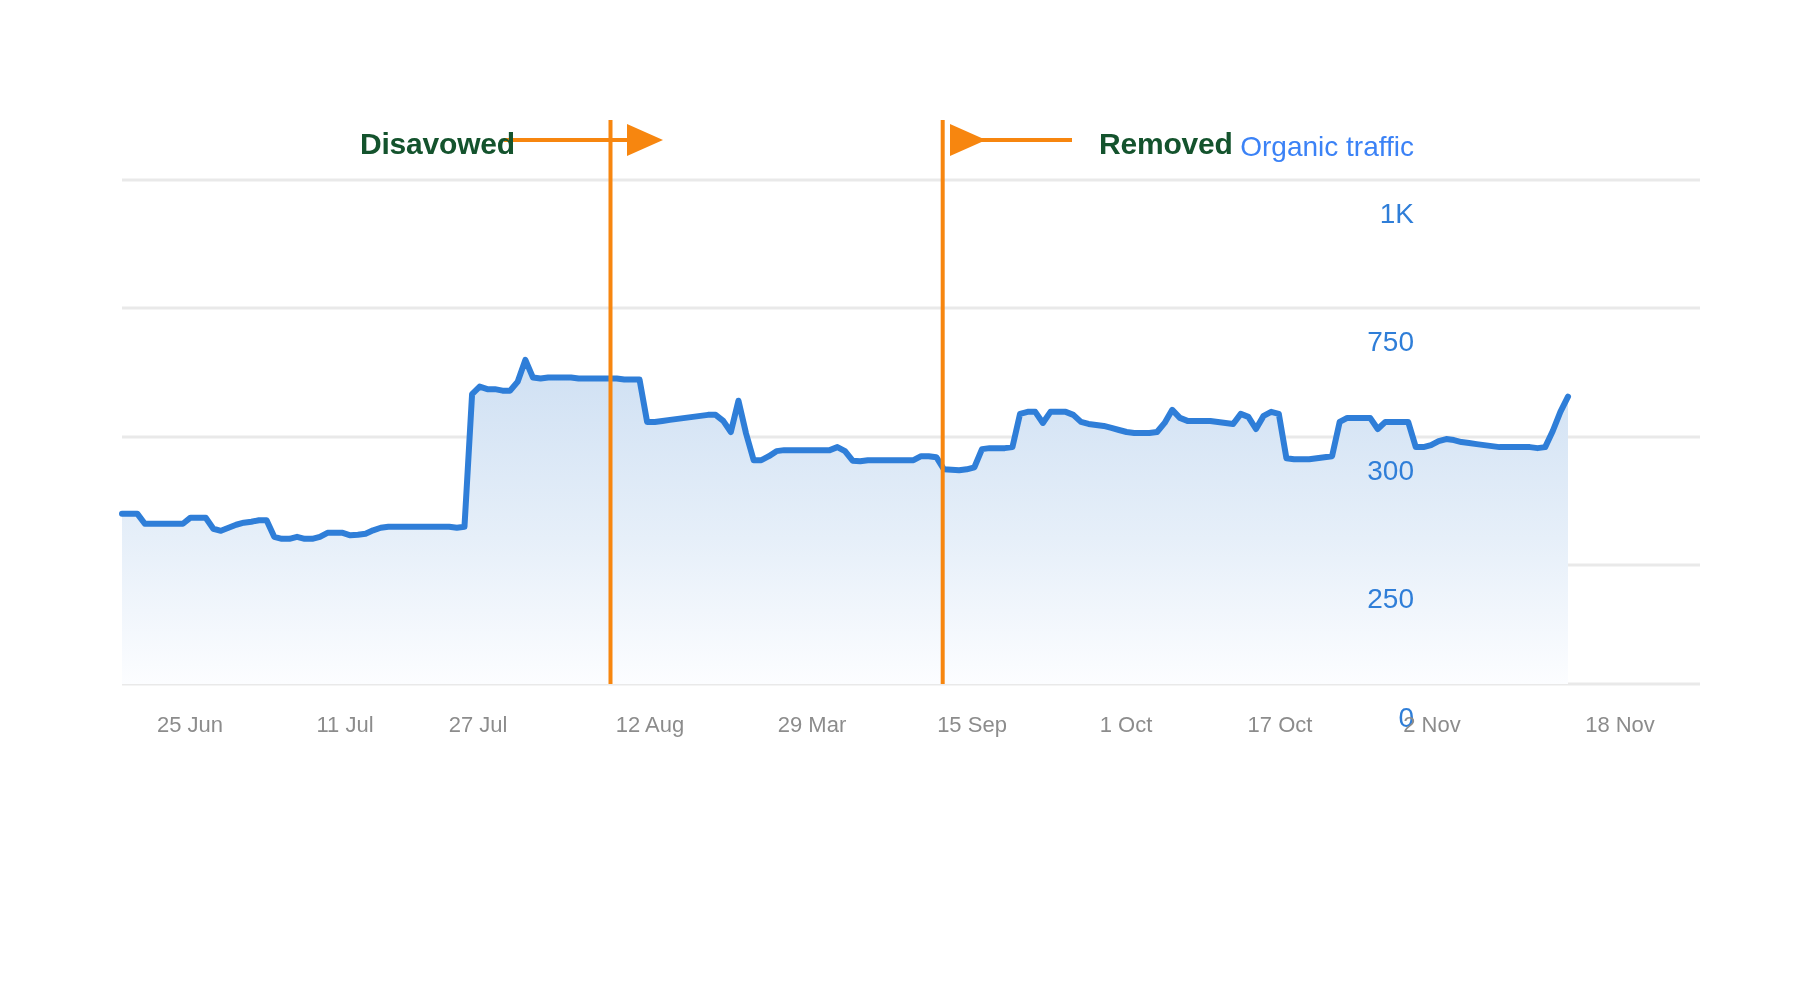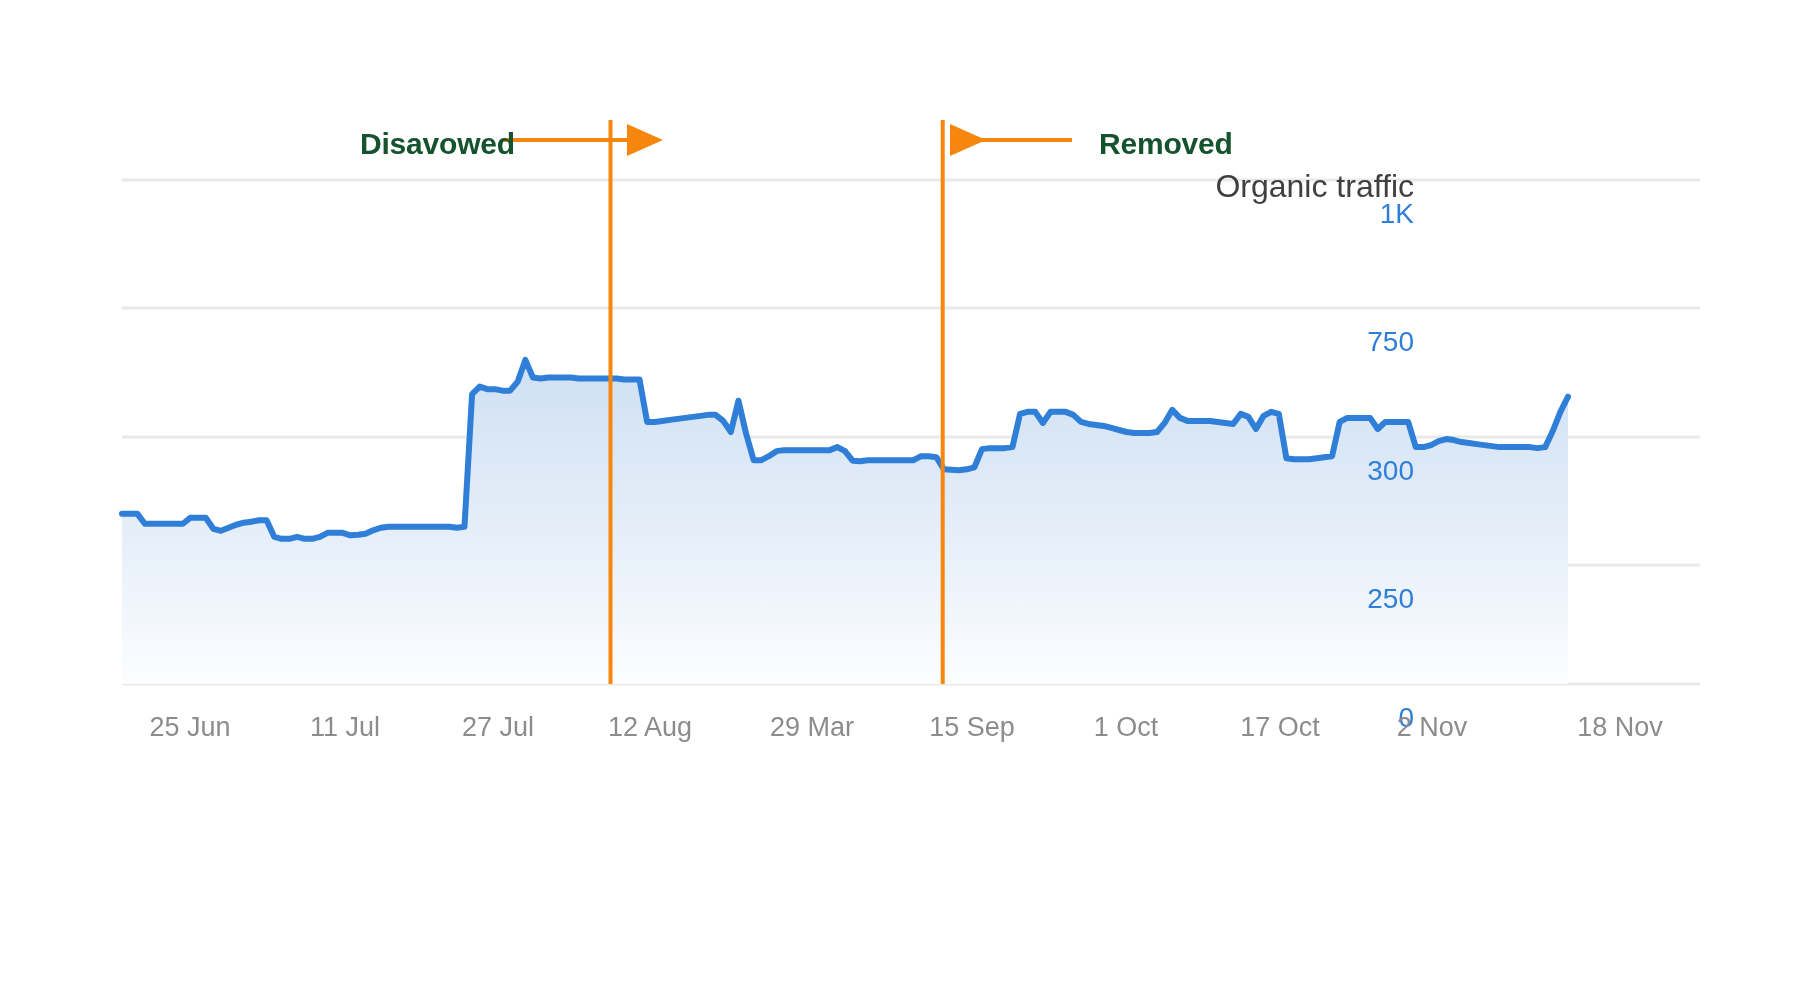--- a/index.html
+++ b/index.html
@@ -46,44 +46,43 @@
     white-space: nowrap;
     letter-spacing: -0.2px;
   }
 
   #annotation-disavowed-label { left: 360px; top: 127px; }
   #annotation-removed-label   { left: 1099px; top: 127px; }
 
   .series-label {
     position: absolute;
     font-family: "Liberation Sans", sans-serif;
-    font-size: 32px;
-    color: #404040;
+    font-size: 28px;
+    color: #3b82f6;
     white-space: nowrap;
-    margin-top: 37px;
   }
   #series-label-organic {
     right: 386px;
     top: 131px;
   }
 
   .y-tick-label {
     position: absolute;
     right: 386px;
     font-family: "Liberation Sans", sans-serif;
     font-size: 28px;
     color: #2f7ed8;
     text-align: center;
     white-space: nowrap;
   }
 
   .x-tick-label {
     position: absolute;
     font-family: "Liberation Sans", sans-serif;
-    font-size: 27px;
+    font-size: 22px;
     color: #8c8c8c;
     white-space: nowrap;
     transform: translateX(-50%);
     top: 712px;
   }
 
   
   #footer {
     position: absolute;
     left: 0;
@@ -143,21 +142,21 @@
     <div class="series-label" id="series-label-organic">Organic traffic</div>
 
     <div class="y-tick-label" style="top:198px">1K</div>
     <div class="y-tick-label" style="top:326px">750</div>
     <div class="y-tick-label" style="top:455px">300</div>
     <div class="y-tick-label" style="top:583px">250</div>
     <div class="y-tick-label" style="top:702px">0</div>
 
     <div class="x-tick-label" style="left:190px">25 Jun</div>
     <div class="x-tick-label" style="left:345px">11 Jul</div>
-    <div class="x-tick-label" style="left:498px">27 Jul</div>
+    <div class="x-tick-label" style="left:478px">27 Jul</div>
     <div class="x-tick-label" style="left:650px">12 Aug</div>
     <div class="x-tick-label" style="left:812px">29 Mar</div>
     <div class="x-tick-label" style="left:972px">15 Sep</div>
     <div class="x-tick-label" style="left:1126px">1 Oct</div>
     <div class="x-tick-label" style="left:1280px">17 Oct</div>
     <div class="x-tick-label" style="left:1432px">2 Nov</div>
     <div class="x-tick-label" style="left:1620px">18 Nov</div>
 
   </div>
 

